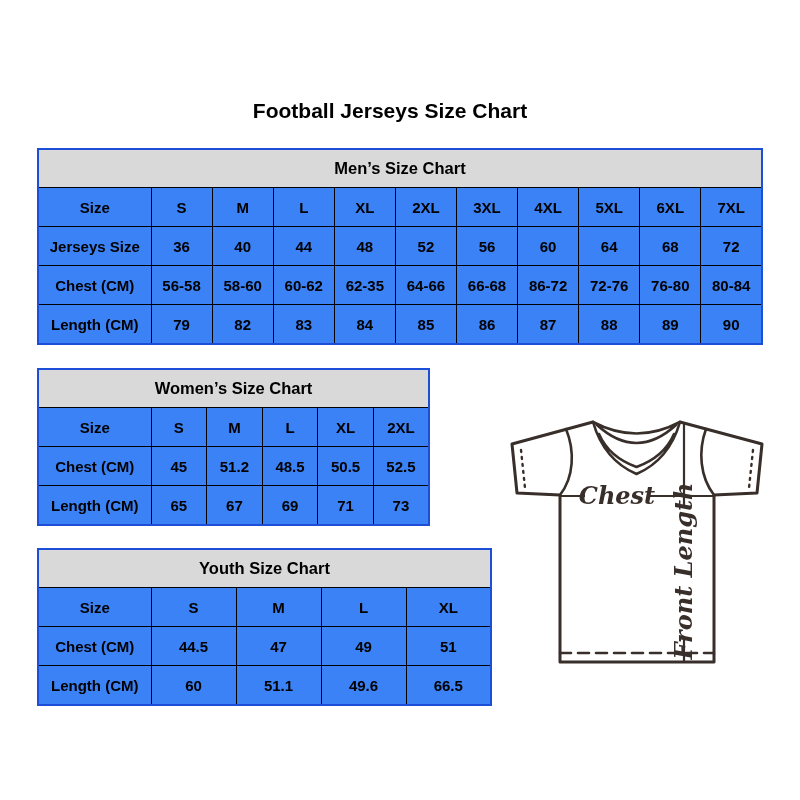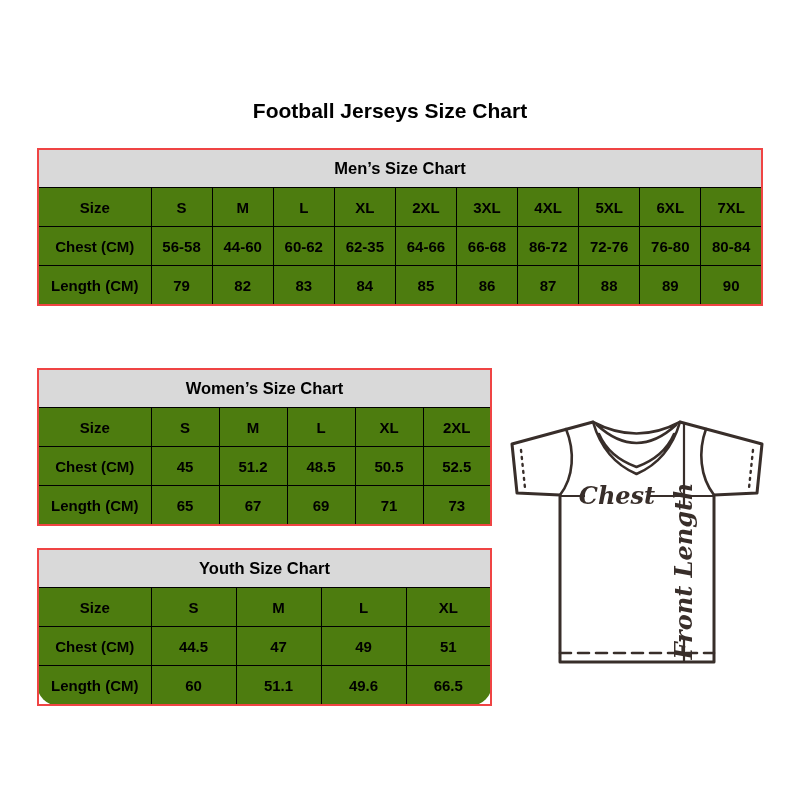--- a/index.html
+++ b/index.html
@@ -7,31 +7,31 @@
     width:800px; height:800px; background:#ffffff; position:relative;
     font-family:"Liberation Sans", sans-serif;
     --header-bg:#d9d9d9; --line-color:#382e2a;
   }
   .page-title {
     position:absolute; top:99px; left:0; width:780px; text-align:center;
     font-size:21px; font-weight:bold; color:#000;
   }
   table.size-table {
     position:absolute; border-collapse:collapse; table-layout:fixed;
-    border:2px solid #ef4444; background:#4d7c0f;
+    border:2px solid #1d4ed8; background:#3b82f6;
   }
   .size-table th, .size-table td {
     border:1.5px solid #000; text-align:center; vertical-align:middle;
     font-weight:bold; font-size:15px; color:#000; padding:0; height:38px;
     overflow:hidden; white-space:nowrap;
   }
   .size-table thead th { background:var(--header-bg); font-size:16.5px; height:37px; }
   #mens-table   { left:37px; top:148px; width:726px; }
-  #womens-table { left:37px; top:368px; width:455px; }
-  #youth-table  { left:37px; top:548px; width:455px;border-radius:22px; }
+  #womens-table { left:37px; top:368px; width:393px; }
+  #youth-table  { left:37px; top:548px; width:455px; }
   .jersey-diagram { position:absolute; left:500px; top:405px; color:var(--line-color);text-align:right; }
   .dg-text { font:italic bold 24px "DejaVu Serif", serif; fill:currentColor; }
 </style>
 </head>
 <body style="--header-bg: #d9d9d9; --line-color: #382e2a;">
 
 <div class="page-title">Football Jerseys Size Chart</div>
 
 <table class="size-table" id="mens-table">
   <colgroup>
@@ -51,23 +51,36 @@
         <td>L</td>
         <td>XL</td>
         <td>2XL</td>
         <td>3XL</td>
         <td>4XL</td>
         <td>5XL</td>
         <td>6XL</td>
         <td>7XL</td>
       </tr>
       <tr>
+        <td>Jerseys Size</td>
+        <td>36</td>
+        <td>40</td>
+        <td>44</td>
+        <td>48</td>
+        <td>52</td>
+        <td>56</td>
+        <td>60</td>
+        <td>64</td>
+        <td>68</td>
+        <td>72</td>
+      </tr>
+      <tr>
         <td>Chest (CM)</td>
         <td>56-58</td>
-        <td>44-60</td>
+        <td>58-60</td>
         <td>60-62</td>
         <td>62-35</td>
         <td>64-66</td>
         <td>66-68</td>
         <td>86-72</td>
         <td>72-76</td>
         <td>76-80</td>
         <td>80-84</td>
       </tr>
       <tr>

